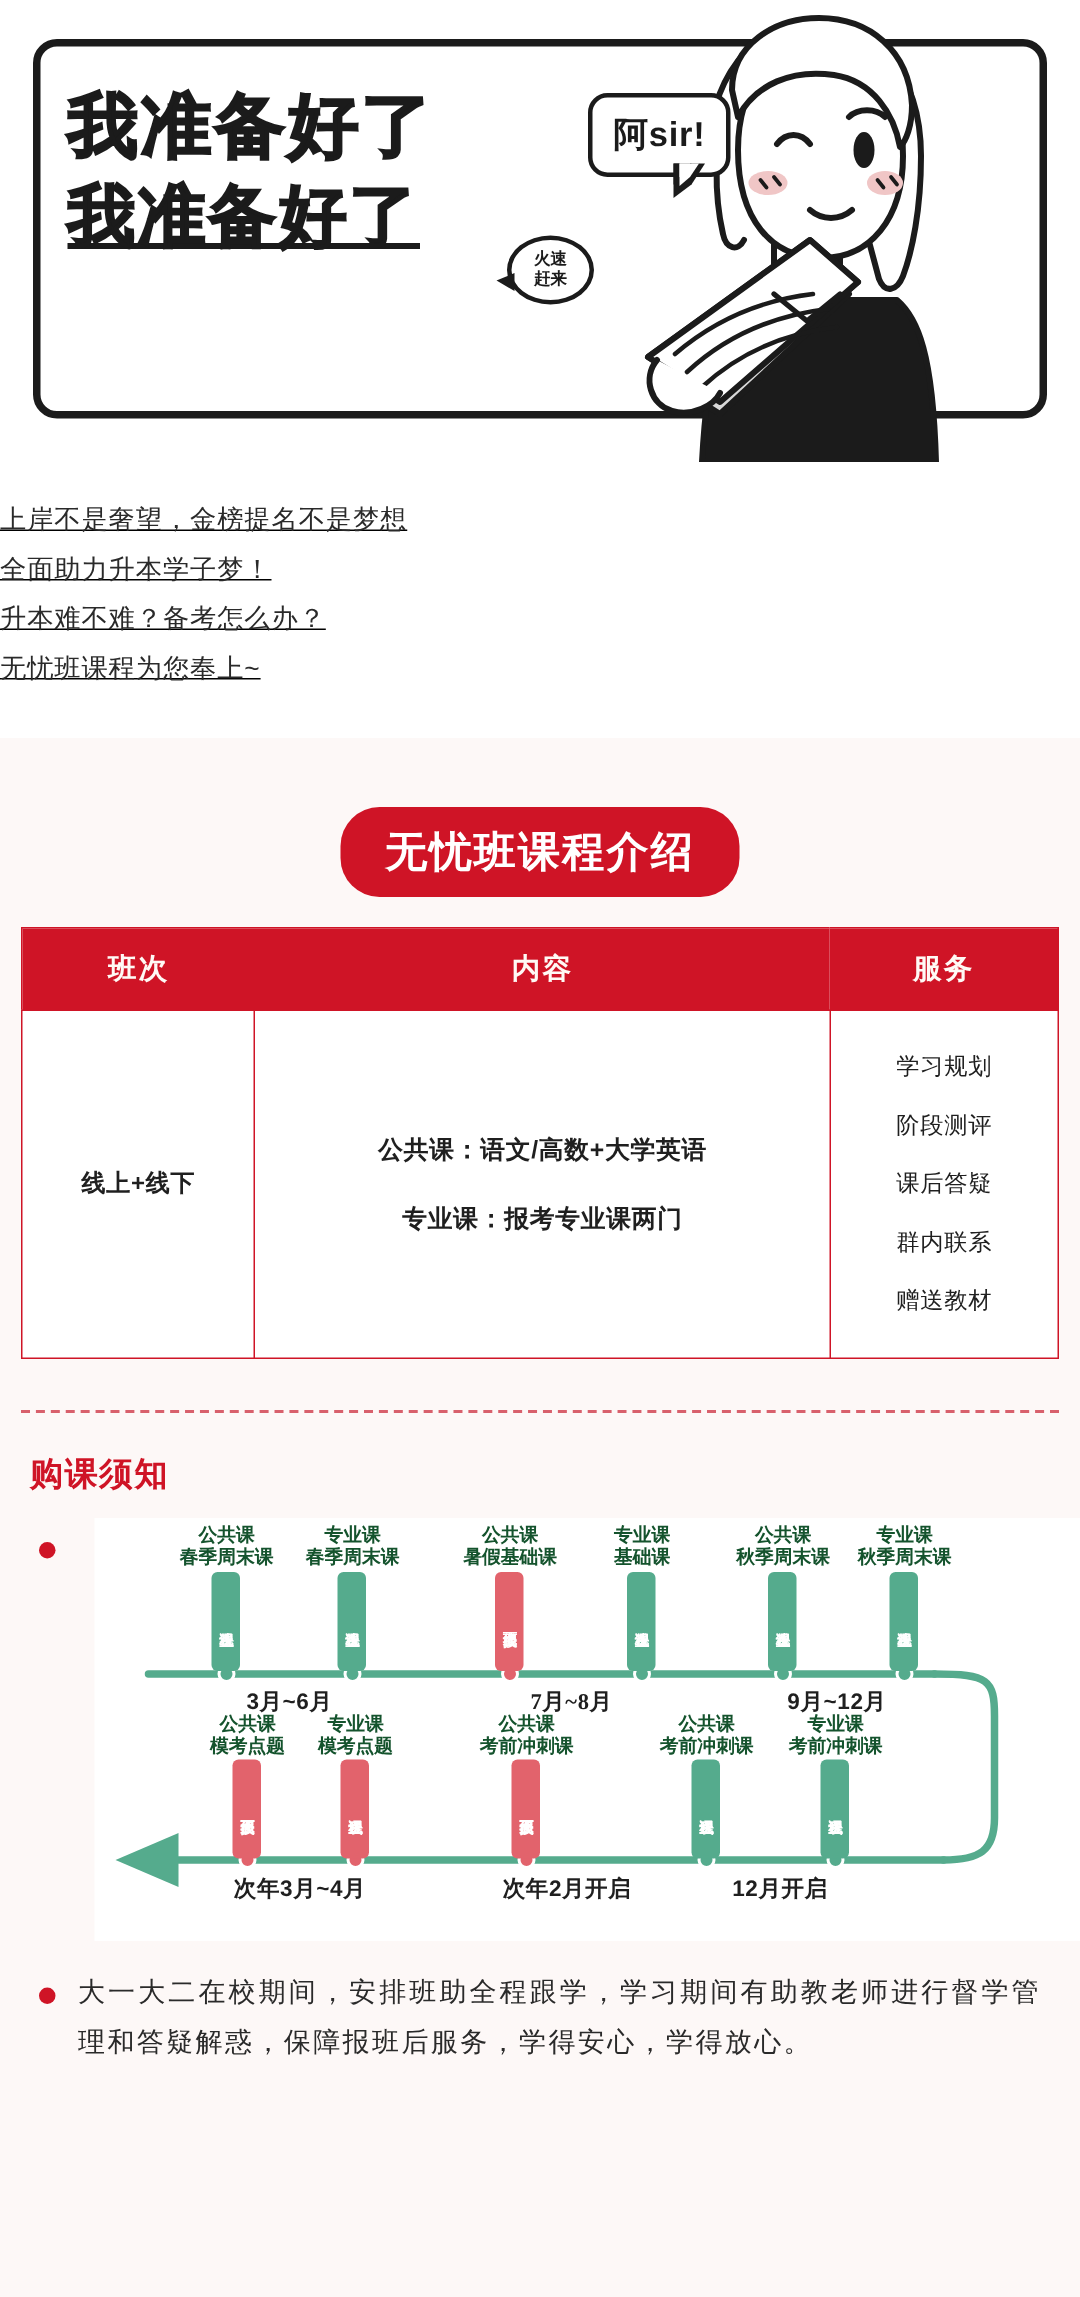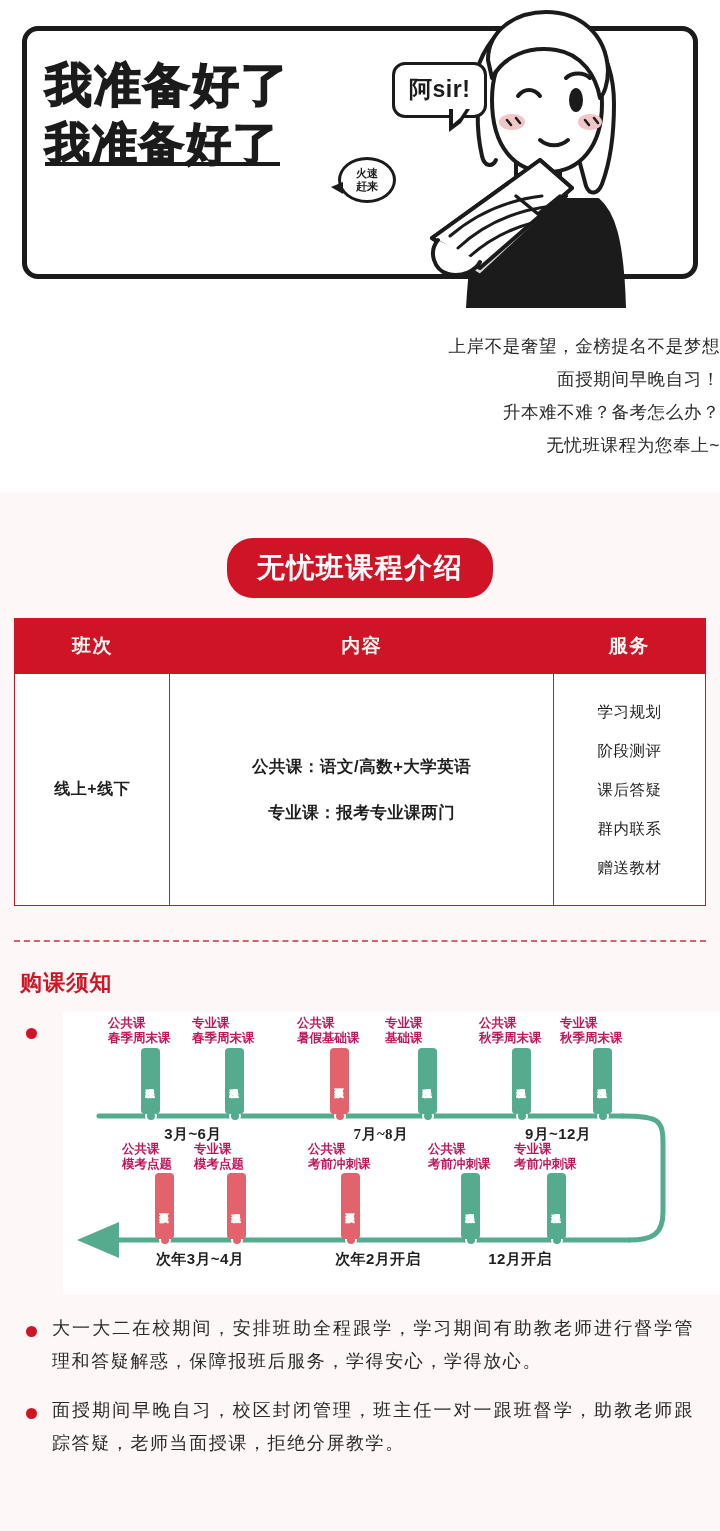--- a/index.html
+++ b/index.html
@@ -124,22 +124,23 @@
     border-top: 5px solid transparent;
     border-bottom: 7px solid transparent;
   }
 
   
   .girl { position: absolute; right: 44px; top: 0px; width: 300px; height: 308px; z-index: 4; }
 
   
   .intro {
     padding: 22px 0 30px 0;
-    text-align: right;
+    text-align: left;
     background: #ffffff;
+    text-decoration: underline;
   }
   .intro p {
     font-size: 17.5px;
     line-height: 33px;
     color: #2a2a2a;
     letter-spacing: 0.6px;
   }
 
   
   .section-badge-wrap { text-align: center; padding: 46px 0 20px 0; }
@@ -212,23 +213,24 @@
   .timeline-card {
     position: relative;
     width: 657px;
     height: 282px;
     background: #ffffff;
   }
   .tl-svg { position: absolute; left: 0; top: 0; }
 
   .tl-label {
     position: absolute;
+    text-align: center;
     font-size: 12.5px;
     line-height: 15px;
-    color: #be185d;
+    color: #14532d;
     width: 86px;
     font-weight: 600;
   }
   .tl-badge {
     position: absolute;
     width: 19px;
     height: 66px;
     border-radius: 4px;
     color: #ffffff;
     font-size: 9.5px;
@@ -328,21 +330,21 @@
 
         <path d="M62 240 C52 252 58 270 72 274 C86 278 100 270 104 262" fill="#ffffff"></path>
 
         <path d="M140 196 L162 214 L184 196" stroke-width="3.5"></path>
       </g>
     </svg>
   </div>
 
   <div class="intro">
     <p>上岸不是奢望，金榜提名不是梦想</p>
-    <p>面授期间早晚自习！</p>
+    <p>全面助力升本学子梦！</p>
     <p>升本难不难？备考怎么办？</p>
     <p>无忧班课程为您奉上~</p>
   </div>
 
   <div class="section-badge-wrap">
     <div class="section-badge">无忧班课程介绍</div>
   </div>
 
   <div class="tbl-wrap">
     <table class="tbl">
@@ -474,19 +476,15 @@
       <div class="tl-period" style="left:250px; top:238px;">次年2月开启</div>
       <div class="tl-period" style="left:392px; top:238px;">12月开启</div>
     </div>
   </div>
 
   <div class="bullets">
     <div class="bullet">
       <div class="dot-wrap"><span class="dot-red"></span></div>
       <p>大一大二在校期间，安排班助全程跟学，学习期间有助教老师进行督学管理和答疑解惑，保障报班后服务，学得安心，学得放心。</p>
     </div>
-    <div class="bullet">
-      <div class="dot-wrap"><span class="dot-red"></span></div>
-      <p>面授期间早晚自习，校区封闭管理，班主任一对一跟班督学，助教老师跟踪答疑，老师当面授课，拒绝分屏教学。</p>
-    </div>
   </div>
 
 </div>
 
 </body></html>

